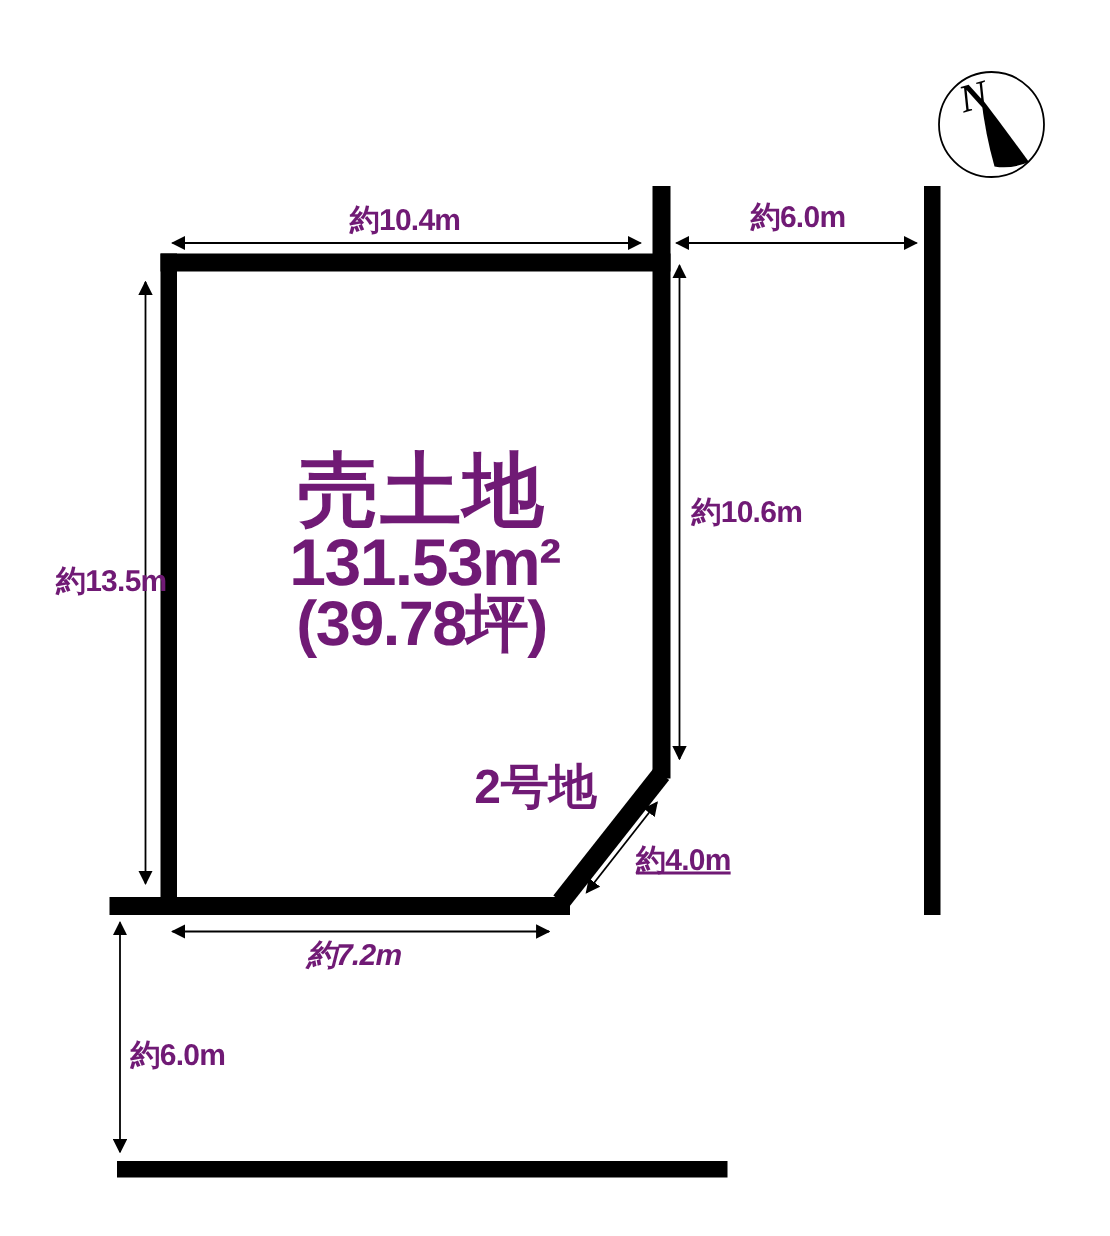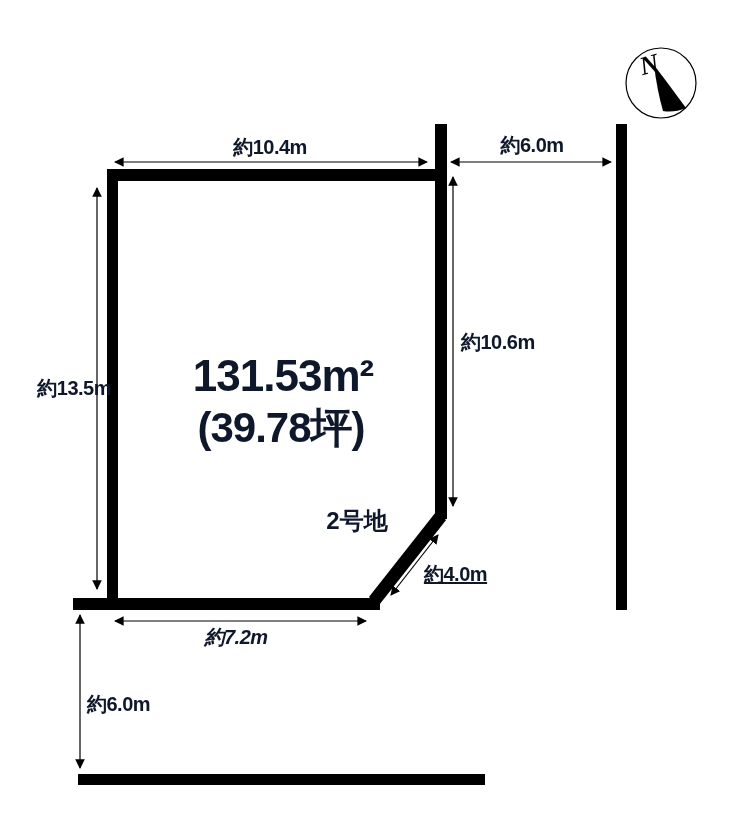--- a/index.html
+++ b/index.html
@@ -9,33 +9,33 @@
     background:#ffffff;
     overflow:hidden;
     font-family:"Liberation Sans","DejaVu Sans",sans-serif;
     color:#000;
   }
   #shapes{position:absolute;left:0;top:0;width:740px;height:824px;}
   .lbl{
     position:absolute;
     white-space:nowrap;
     font-weight:bold;
-    color:#0f172a;
+    color:#701a75;
     line-height:1.05;
   }
   .dim{
     font-size:20px;
     letter-spacing:-0.5px;
   }
   .center{transform:translateX(-50%);text-align:center;}
   .rightal{transform:translateX(-100%);margin-left:16px;}
   .title-main{font-size:54px;letter-spacing:1px;}
   .title-area{font-size:44px;letter-spacing:-1px;}
-  .title-tsubo{font-size:42px;letter-spacing:-1px;margin-top:12px;}
-  .lot{font-size:24px;}
+  .title-tsubo{font-size:42px;letter-spacing:-1px;}
+  .lot{font-size:32px;}
 </style>
 </head>
 <body>
 
 <div id="canvas">
 
   <svg id="shapes" viewBox="0 0 740 824" xmlns="http://www.w3.org/2000/svg">
     <defs>
       <marker id="arr" viewBox="0 0 10 10" refX="9" refY="5" markerWidth="8" markerHeight="8" orient="auto-start-reverse">
         <path d="M0,0 L10,5 L0,10 z" fill="#000"></path>
@@ -66,17 +66,18 @@
   </svg>
 
   <div class="lbl dim center" style="left:270px;top:137px;">約10.4m</div>
   <div class="lbl dim center" style="left:532px;top:135px;">約6.0m</div>
   <div class="lbl dim rightal" style="left:95px;top:378px;">約13.5m</div>
   <div class="lbl dim" style="left:461px;top:332px;">約10.6m</div>
   <div class="lbl dim" style="left:424px;top:564px;text-decoration:underline;">約4.0m</div>
   <div class="lbl dim center" style="left:236px;top:627px;font-style:italic;">約7.2m</div>
   <div class="lbl dim" style="left:87px;top:694px;">約6.0m</div>
 
+  <div class="lbl title-main center" style="left:281px;top:299px;">売土地</div>
   <div class="lbl title-area center" style="left:283px;top:353px;">131.53m²</div>
   <div class="lbl title-tsubo center" style="left:281px;top:394px;">(39.78坪)</div>
   <div class="lbl lot center" style="left:357px;top:508px;">2号地</div>
 
 </div>
 
 </body></html>

